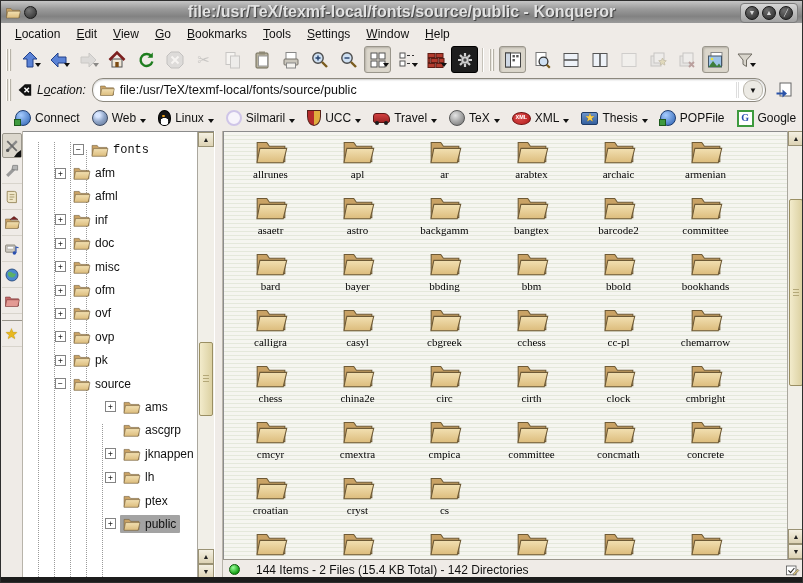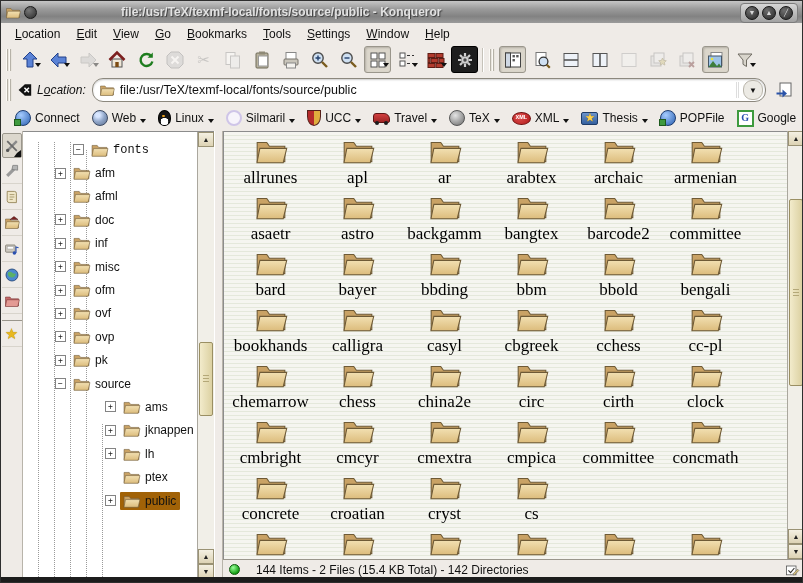--- a/index.html
+++ b/index.html
@@ -7,22 +7,22 @@
     font-family:"Liberation Sans",sans-serif;font-size:12px;color:#111;
     border:1px solid #2e2e2e;box-sizing:border-box;overflow:hidden;}
   
   .titlebar{position:absolute;top:0;left:0;right:0;height:22px;
     background:linear-gradient(180deg,#c6c6c6 0%,#9c9c9c 35%,#828282 70%,#9a9a9a 100%);
     display:flex;align-items:center;border-bottom:1px solid #5a5a5a;}
   .titlebar .wicon{width:16px;height:15px;margin:0 3px 0 4px;}
   .sticky-btn{width:13px;height:13px;border-radius:50%;
     background:radial-gradient(circle at 35% 30%,#777,#2b2b2b);
     border:1px solid #1a1a1a;box-sizing:border-box;}
-  .title-text{position:absolute;left:120px;right:120px;text-align:left;
-    font-weight:bold;font-size:12px;color:#e2e2e2;text-shadow:1px 1px 1px #3c3c3c;
+  .title-text{position:absolute;left:120px;right:120px;text-align:center;
+    font-weight:bold;font-size:16px;color:#e2e2e2;text-shadow:1px 1px 1px #3c3c3c;
     white-space:nowrap;overflow:hidden;}
   .winbtns{position:absolute;right:4px;top:2px;height:18px;display:flex;align-items:center;gap:3px;
     background:linear-gradient(180deg,#d6d6d6,#a2a2a2);border-radius:4px;padding:0 4px;border:1px solid #7c7c7c;}
   .wbtn{width:14px;height:14px;border-radius:50%;
     background:radial-gradient(circle at 35% 30%,#6e6e6e,#262626);
     border:1px solid #151515;color:#d8d8d8;font-size:7px;line-height:12px;
     text-align:center;box-sizing:border-box;cursor:default;}
   
   .menubar{position:absolute;top:22px;left:0;right:0;height:21px;background:#efebe7;
     display:flex;align-items:center;padding-left:6px;border-bottom:1px solid #dcd8d1;}
@@ -100,41 +100,41 @@
   .treewrap{width:191px;display:flex;background:#fff;border-top:1px solid #8c8c8c;box-sizing:border-box;}
   .tree{flex:1;position:relative;overflow:hidden;padding-top:6px;box-sizing:border-box;}
   .gl{position:absolute;width:0;border-left:1px dotted #9a9a9a;bottom:0;}
   .trow{position:relative;height:23.4px;display:flex;align-items:center;white-space:nowrap;}
   .trow.d0{padding-left:50px;font-family:Liberation Mono, monospace;} .trow.d1{padding-left:32px;} .trow.d2{padding-left:82px;}
   .exp{width:9px;height:9px;flex:none;background:#fff;border:1px solid #848484;
     font:8px/9px "DejaVu Sans Mono",monospace;text-align:center;color:#222;margin-right:4px;}
   .trow.leaf .exp{visibility:hidden;}
   .trow.minus .exp::before{content:"−";} .trow.plus .exp::before{content:"+";}
   .hl{display:inline-flex;align-items:center;gap:4px;padding:1px 4px 1px 2px;border-radius:1px;}
-  .trow.sel .hl{background:#a16207;}
+  .trow.sel .hl{background:#a3a3a3;}
   .tico{width:19px;height:16px;flex:none;}
   .tlabel{font-size:12px;color:#111;}
   
   .sb{width:17px;position:relative;background:#f1efe8;border-left:1px solid #aaa79e;box-sizing:border-box;}
   .sbtn{position:absolute;left:0;right:0;height:15px;background:linear-gradient(#f4f0e2,#ddd3b4);
     border:1px solid #9a9274;box-sizing:border-box;text-align:center;font-size:7px;line-height:13px;color:#222;}
   .sbtn.top{top:0;} .sbtn.b1{bottom:15px;} .sbtn.b2{bottom:0;}
   .thumb{position:absolute;left:1px;right:1px;background:linear-gradient(90deg,#f2ebcb,#dcd1a2);
     border:1px solid #9a8f63;border-radius:2px;}
   .thumb::after{content:"";position:absolute;left:3px;right:3px;top:50%;height:9px;margin-top:-4px;
     background:repeating-linear-gradient(180deg,#b4a878 0 1px,rgba(0,0,0,0) 1px 3px);}
   .splitter{width:9px;background:#efebe7;border-left:1px solid #fff;border-right:1px solid #b8b4aa;box-sizing:border-box;}
   .rightcol{flex:1;display:flex;flex-direction:column;min-width:0;}
   .mainwrap{height:428px;display:flex;min-width:0;}
   .mainview{flex:1;position:relative;overflow:hidden;border-top:1px solid #8c8c8c;border-left:1px solid #8c8c8c;box-sizing:border-box;
     background:repeating-linear-gradient(180deg,#f5f5f0 0 3px,#e4e8db 3px 4px);}
   .fgrid{display:grid;grid-template-columns:repeat(6,87px);grid-auto-rows:56px;padding:4px 0 0 3px;}
   .fcell{display:flex;flex-direction:column;align-items:center;}
   .ficon{width:34px;height:30px;}
-  .flabel{margin-top:2px;font-family:"Liberation Serif",serif;font-size:17px;color:#000;}
+  .flabel{margin-top:2px;font-family:"Liberation Serif",serif;font-size:11px;color:#000;}
   
   .statusbar{height:20px;background:#efebe7;border-top:1px solid #9a968c;display:flex;align-items:center;padding:0 4px 0 6px;}
   .led{width:11px;height:11px;border-radius:50%;background:radial-gradient(circle at 35% 30%,#9aff9a,#15a015 70%,#0a6a0a);border:1px solid #0a5a0a;box-sizing:border-box;margin-right:16px;flex:none;}
   .stext{font-size:12px;color:#111;white-space:nowrap;overflow:hidden;}
   .sicon{margin-left:auto;width:16px;height:16px;flex:none;}
   .bottomframe{position:absolute;left:0;right:0;bottom:0;height:5px;background:#1c1c1c;}
 </style>
 </head>
 <body>
 
@@ -564,93 +564,102 @@
               </svg>
               <span class="tlabel">afml</span>
             </span>
           </div>
           <div class="trow d1 plus">
             <span class="exp"></span>
             <span class="hl">
               <svg class="tico">
                 <use href="#sym-folder"></use>
               </svg>
+              <span class="tlabel">inf</span>
+            </span>
+          </div>
+          <div class="trow d1 plus">
+            <span class="exp"></span>
+            <span class="hl">
+              <svg class="tico">
+                <use href="#sym-folder"></use>
+              </svg>
               <span class="tlabel">doc</span>
             </span>
           </div>
           <div class="trow d1 plus">
             <span class="exp"></span>
             <span class="hl">
               <svg class="tico">
                 <use href="#sym-folder"></use>
               </svg>
-              <span class="tlabel">inf</span>
+              <span class="tlabel">misc</span>
             </span>
           </div>
           <div class="trow d1 plus">
             <span class="exp"></span>
             <span class="hl">
               <svg class="tico">
                 <use href="#sym-folder"></use>
               </svg>
-              <span class="tlabel">misc</span>
+              <span class="tlabel">ofm</span>
             </span>
           </div>
           <div class="trow d1 plus">
             <span class="exp"></span>
             <span class="hl">
               <svg class="tico">
                 <use href="#sym-folder"></use>
               </svg>
-              <span class="tlabel">ofm</span>
+              <span class="tlabel">ovf</span>
             </span>
           </div>
           <div class="trow d1 plus">
             <span class="exp"></span>
             <span class="hl">
               <svg class="tico">
                 <use href="#sym-folder"></use>
               </svg>
-              <span class="tlabel">ovf</span>
+              <span class="tlabel">ovp</span>
             </span>
           </div>
           <div class="trow d1 plus">
             <span class="exp"></span>
             <span class="hl">
               <svg class="tico">
                 <use href="#sym-folder"></use>
               </svg>
-              <span class="tlabel">ovp</span>
-            </span>
-          </div>
-          <div class="trow d1 plus">
-            <span class="exp"></span>
-            <span class="hl">
-              <svg class="tico">
-                <use href="#sym-folder"></use>
-              </svg>
               <span class="tlabel">pk</span>
             </span>
           </div>
           <div class="trow d1 minus">
             <span class="exp"></span>
             <span class="hl">
               <svg class="tico">
                 <use href="#sym-folder"></use>
               </svg>
               <span class="tlabel">source</span>
             </span>
           </div>
           <div class="trow d2 plus">
             <span class="exp"></span>
             <span class="hl">
               <svg class="tico">
                 <use href="#sym-folder"></use>
               </svg>
               <span class="tlabel">ams</span>
+            </span>
+          </div>
+          <div class="trow d2 leaf">
+            <span class="exp"></span>
+            <span class="hl">
+              <svg class="tico">
+                <use href="#sym-folder"></use>
+              </svg>
+              <span class="tlabel">ascgrp</span>
             </span>
           </div>
           <div class="trow d2 plus">
             <span class="exp"></span>
             <span class="hl">
               <svg class="tico">
                 <use href="#sym-folder"></use>
               </svg>
               <span class="tlabel">jknappen</span>
             </span>
@@ -792,26 +801,20 @@
                 <svg class="ficon">
                   <use href="#sym-folder"></use>
                 </svg>
                 <div class="flabel">bbm</div>
               </div>
               <div class="fcell">
                 <svg class="ficon">
                   <use href="#sym-folder"></use>
                 </svg>
                 <div class="flabel">bbold</div>
-              </div>
-              <div class="fcell">
-                <svg class="ficon">
-                  <use href="#sym-folder"></use>
-                </svg>
-                <div class="flabel">bengali</div>
               </div>
               <div class="fcell">
                 <svg class="ficon">
                   <use href="#sym-folder"></use>
                 </svg>
                 <div class="flabel">bookhands</div>
               </div>
               <div class="fcell">
                 <svg class="ficon">
                   <use href="#sym-folder"></use>

